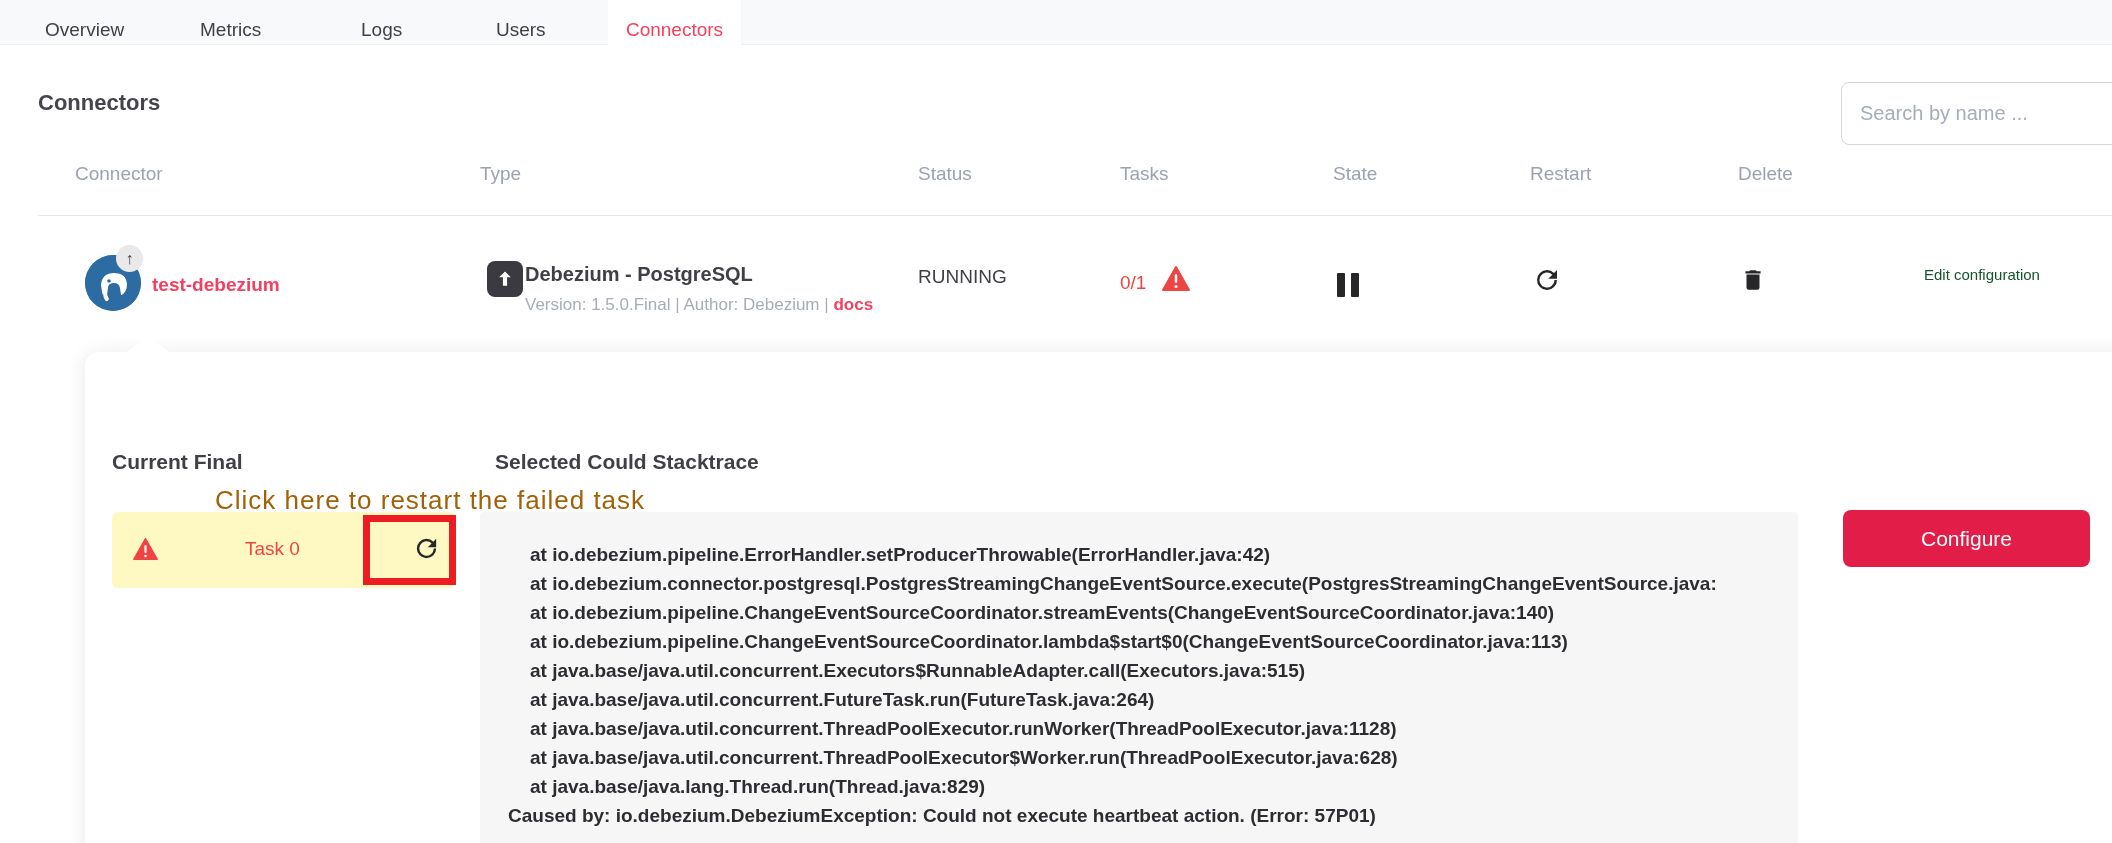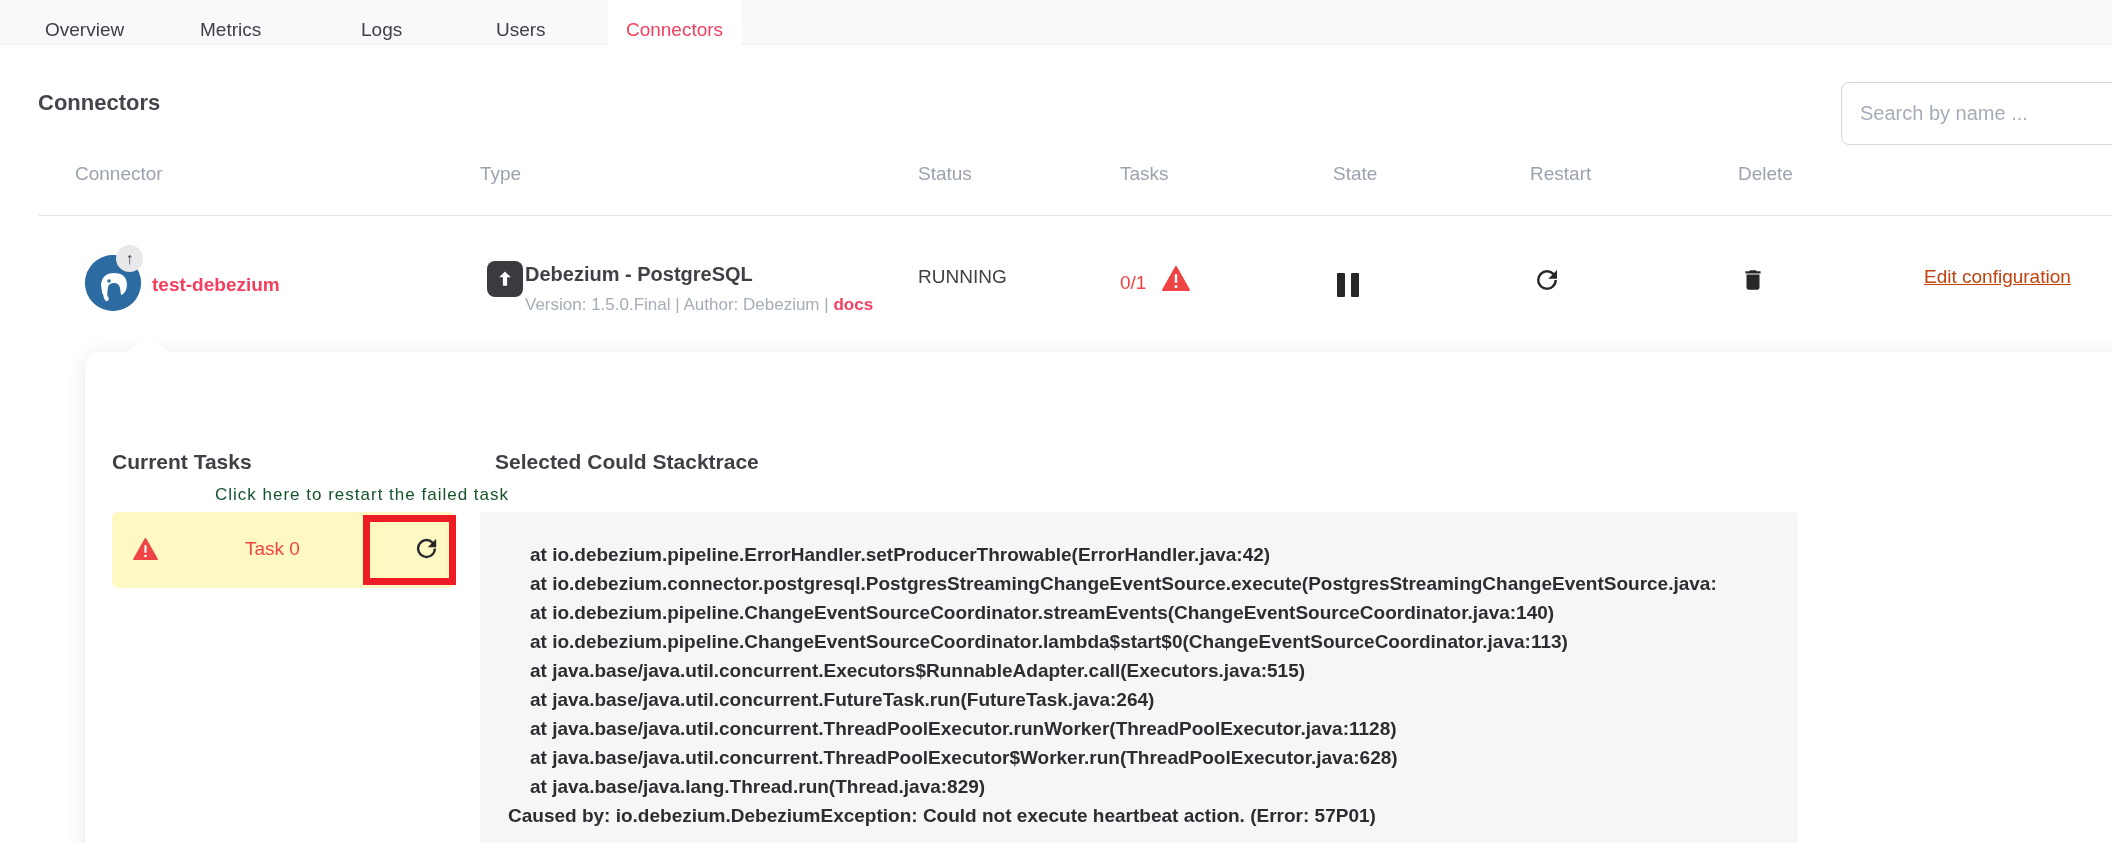--- a/index.html
+++ b/index.html
@@ -37,33 +37,33 @@
   .type-meta  { position:absolute; left:525px; top:295px; font-size:17px; color:#a6adb8; }
   .type-meta .docs { color:#f43f5e; font-weight:bold; cursor:pointer; }
   .status-text { position:absolute; left:918px; top:266px; font-size:19px; color:#3f3f46; }
   .tasks-count { position:absolute; left:1120px; top:272px; font-size:19px; color:#ef4444; }
   .warn-tri-row { position:absolute; left:1162px; top:266px; }
   .pause-icon { position:absolute; left:1337px; top:273px; width:22px; height:24px; cursor:pointer; }
   .pause-icon i { position:absolute; top:0; width:8px; height:24px; background:#27272a; border-radius:1px; }
   .pause-icon i:first-child { left:0; } .pause-icon i:last-child { right:0; }
   .restart-icon-row { position:absolute; left:1532px; top:265px; cursor:pointer; }
   .trash-icon-row { position:absolute; left:1740px; top:266px; cursor:pointer; }
-  .edit-config { position:absolute; left:1924px; top:266px; font-size:19px; color:#c2410c; cursor:pointer;text-decoration:underline; }
+  .edit-config { position:absolute; left:1924px; top:266px; font-size:15px; color:#14532d; cursor:pointer; }
 
   
   .panel { position:absolute; left:85px; top:352px; right:-20px; bottom:-40px;
            background:#ffffff; border-radius:14px 0 0 0;
            box-shadow:0 2px 20px rgba(0,0,0,0.10); }
   .panel-notch { position:absolute; left:40px; top:-15px; width:0; height:0;
                  border-left:23px solid transparent; border-right:23px solid transparent;
                  border-bottom:16px solid #ffffff; }
   .sec-title { position:absolute; font-size:21px; font-weight:bold; color:#3f3f46; }
   .t-current { left:27px; top:98px; }
   .t-stack   { left:410px; top:98px; }
-  .annotation-text { position:absolute; left:130px; top:133px; font-size:17px; color:#14532d;
+  .annotation-text { position:absolute; left:130px; top:133px; font-size:26px; color:#a16207;
                      letter-spacing:1px; white-space:nowrap; }
   .task-row { position:absolute; left:27px; top:160px; width:343px; height:76px;
               background:#fef9c3; border-radius:6px; cursor:pointer; }
   .task-row .warn { position:absolute; left:21px; top:26px; }
   .task-label { position:absolute; left:133px; top:26px; font-size:19px; color:#ef4444; }
   .task-restart { position:absolute; left:300px; top:22px; cursor:pointer; }
   .annotation-rect { position:absolute; left:278px; top:163px; width:93px; height:70px;
                      border:7px solid #ed1c24; }
   .stack-box { position:absolute; left:395px; top:160px; width:1318px; height:380px;
                background:#f6f6f7; border-radius:4px; padding:28px 0 0 28px; overflow:hidden; }
@@ -147,21 +147,21 @@
       <path d="M6 19a2 2 0 0 0 2 2h8a2 2 0 0 0 2-2V7H6v12zM19 4h-3.5l-1-1h-5l-1 1H5v2h14V4z" fill="#27272a"></path>
     </svg>
   </div>
 
   <div class="edit-config">Edit configuration</div>
 </div>
 
 <div class="panel">
   <div class="panel-notch"></div>
 
-  <div class="sec-title t-current">Current Tasks</div>
+  <div class="sec-title t-current">Current Final</div>
   <div class="sec-title t-stack">Selected Could Stacktrace</div>
 
   <div class="annotation-text">Click here to restart the failed task</div>
 
   <div class="task-row">
     <span class="warn">
       <svg width="25" height="23" viewBox="0 0 28 26">
         <path d="M14 1 L27 24 H1 Z" fill="#ef4444" stroke="#ef4444" stroke-width="2" stroke-linejoin="round"></path>
         <rect x="12.8" y="8" width="2.4" height="9" rx="1.2" fill="#ffffff"></rect>
         <circle cx="14" cy="20.4" r="1.5" fill="#ffffff"></circle>
@@ -182,13 +182,14 @@
       <div class="st-line indent">at io.debezium.pipeline.ChangeEventSourceCoordinator.streamEvents(ChangeEventSourceCoordinator.java:140)</div>
       <div class="st-line indent">at io.debezium.pipeline.ChangeEventSourceCoordinator.lambda$start$0(ChangeEventSourceCoordinator.java:113)</div>
       <div class="st-line indent">at java.base/java.util.concurrent.Executors$RunnableAdapter.call(Executors.java:515)</div>
       <div class="st-line indent">at java.base/java.util.concurrent.FutureTask.run(FutureTask.java:264)</div>
       <div class="st-line indent">at java.base/java.util.concurrent.ThreadPoolExecutor.runWorker(ThreadPoolExecutor.java:1128)</div>
       <div class="st-line indent">at java.base/java.util.concurrent.ThreadPoolExecutor$Worker.run(ThreadPoolExecutor.java:628)</div>
       <div class="st-line indent">at java.base/java.lang.Thread.run(Thread.java:829)</div>
       <div class="st-line">Caused by: io.debezium.DebeziumException: Could not execute heartbeat action. (Error: 57P01)</div>
     </div>
 
+  <button class="configure-btn">Configure</button>
 </div>
 
 </body></html>

